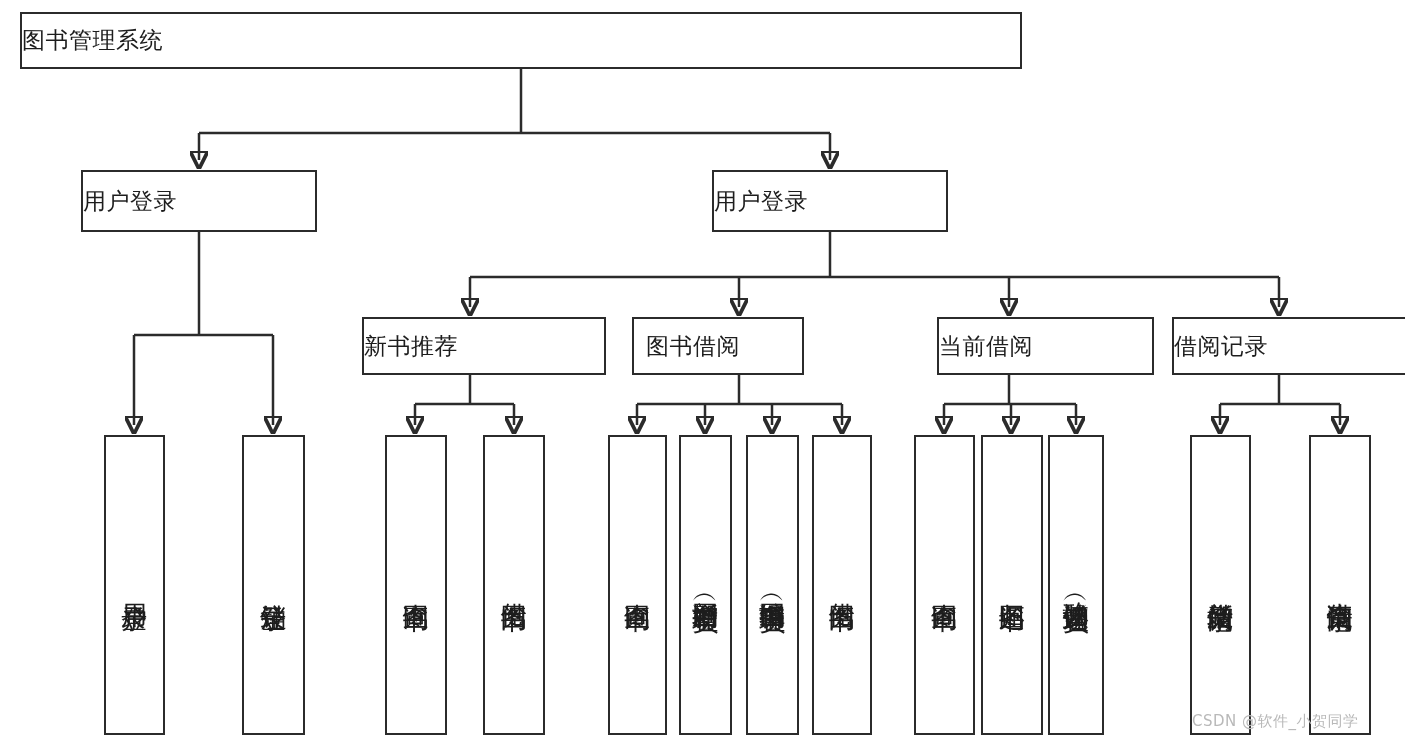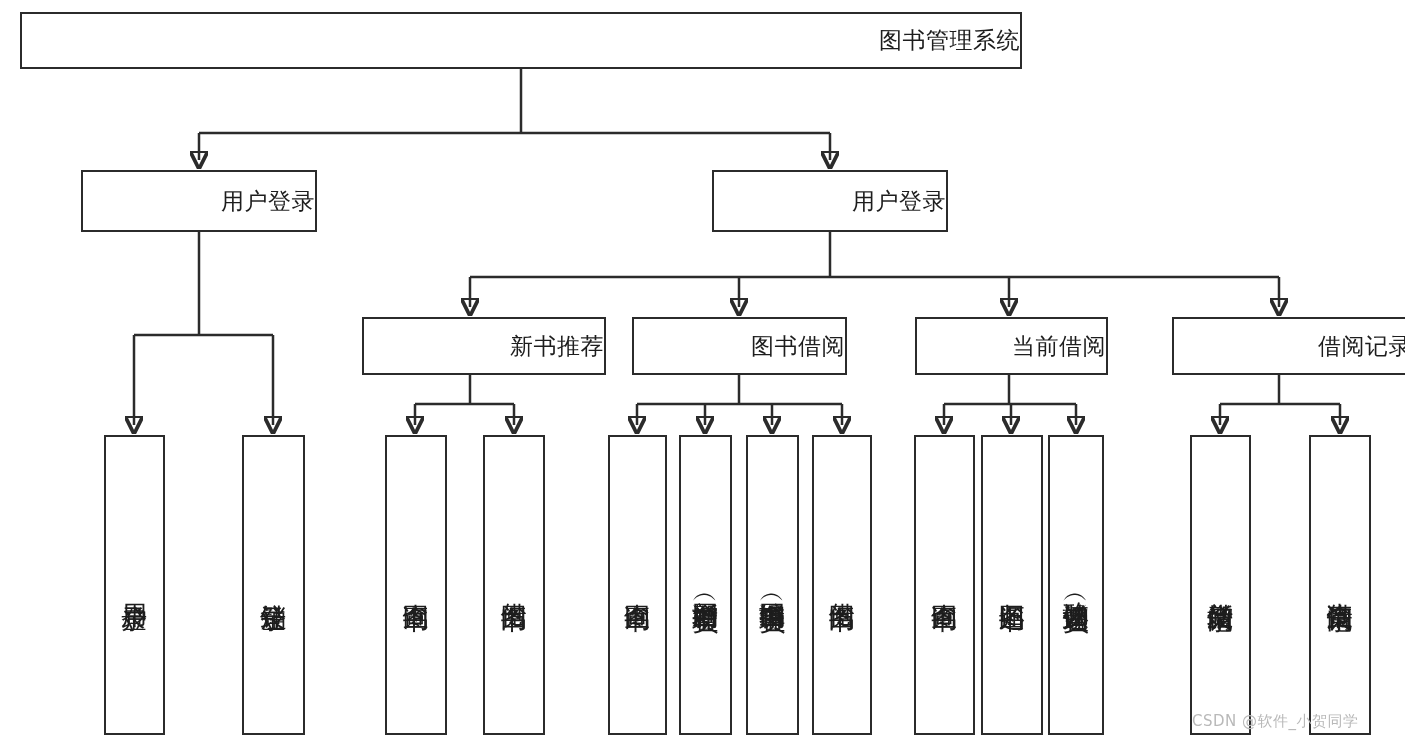--- a/index.html
+++ b/index.html
@@ -17,21 +17,21 @@
     background: #ffffff;
     overflow: hidden;
   }
   .node {
     position: absolute;
     box-sizing: border-box;
     border: 2.5px solid #2b2b2b;
     background: #ffffff;
     display: flex;
     align-items: center;
-    justify-content: flex-end;
+    justify-content: flex-start;
     color: #1d1d1d;
   }
   .node .label {
     line-height: 1.08;
     letter-spacing: 0.5px;
     white-space: nowrap;
   }
   
   .node.h .label {
     font-size: 23px;
@@ -134,24 +134,24 @@
   <div class="node h" style="left: 81px; top: 170px; width: 236px; height: 62px;">
     <span class="label">用户登录</span>
   </div>
   <div class="node h" style="left: 712px; top: 170px; width: 236px; height: 62px;">
     <span class="label">用户登录</span>
   </div>
 
   <div class="node h" style="left: 362px; top: 317px; width: 244px; height: 58px;">
     <span class="label">新书推荐</span>
   </div>
-  <div class="node h" style="left: 632px; top: 317px; width: 215px; height: 58px;">
+  <div class="node h" style="left: 632px; top: 317px; width: 172px; height: 58px; padding-left: 12px;">
     <span class="label">图书借阅</span>
   </div>
-  <div class="node h" style="left: 915px; top: 317px; width: 193px; height: 58px;">
+  <div class="node h" style="left: 937px; top: 317px; width: 217px; height: 58px;">
     <span class="label">当前借阅</span>
   </div>
   <div class="node h" style="left: 1172px; top: 317px; width: 242px; height: 58px;">
     <span class="label">借阅记录</span>
   </div>
 
   <div class="node v" style="left: 104px; top: 435px; width: 61px; height: 300px;">
     <span class="label">用户登录</span>
   </div>
   <div class="node v" style="left: 242px; top: 435px; width: 63px; height: 300px;">

